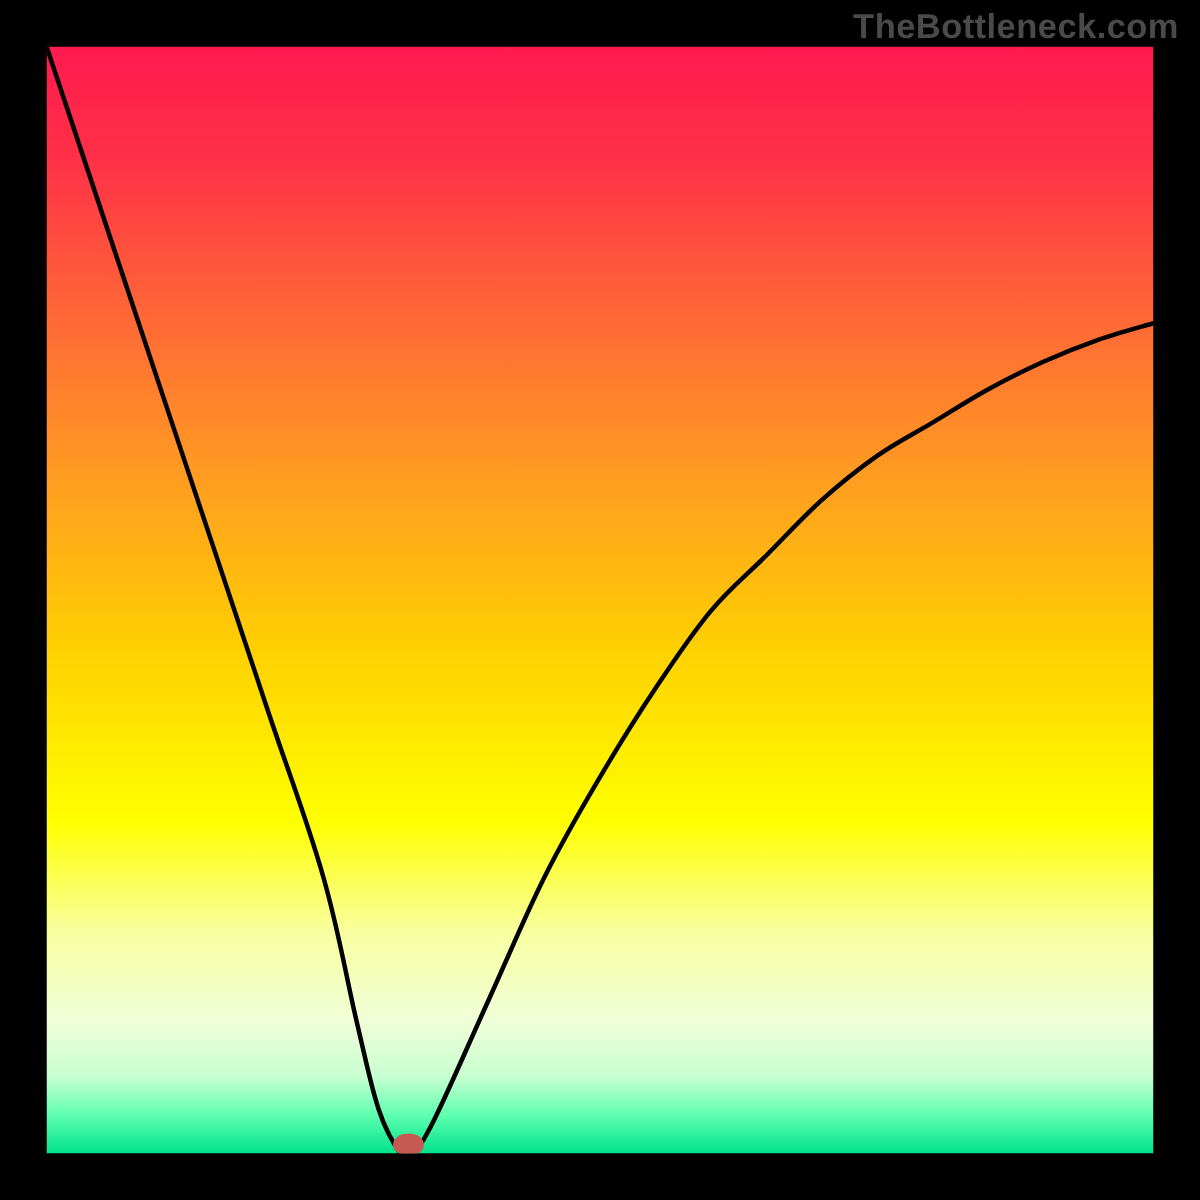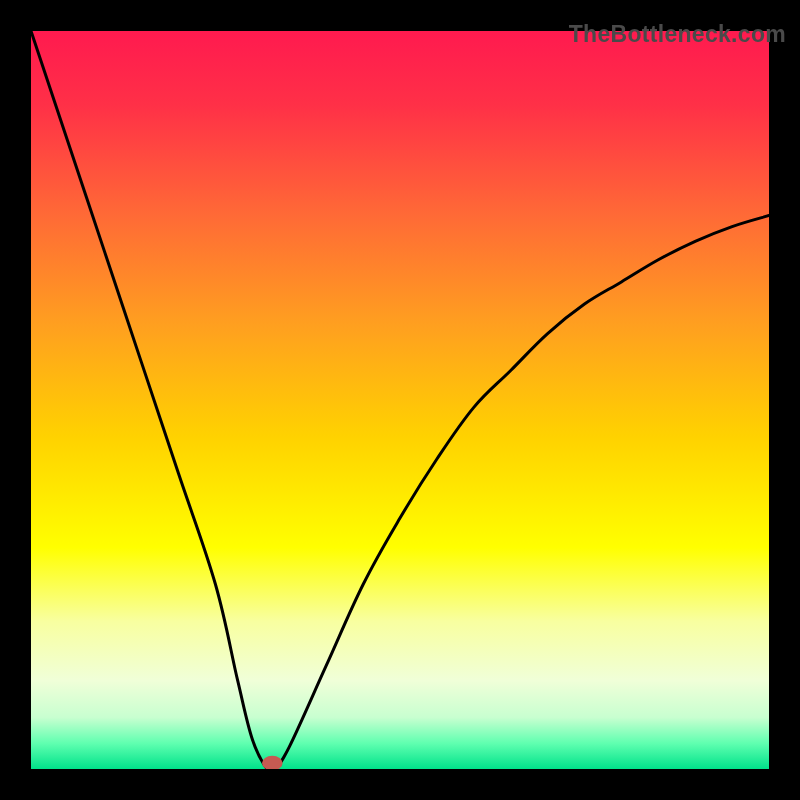--- a/index.html
+++ b/index.html
@@ -19,21 +19,20 @@
   }
   .watermark {
     position: absolute;
     top: 4px;
     right: 14px;
     color: #4a4a4a;
     font-size: 23px;
     font-weight: 600;
     letter-spacing: 0.3px;
     z-index: 5;
-    margin-top: 17px;
   }
   .plot-outer {
     position: absolute;
     left: 31px;
     top: 31px;
     width: 738px;
     height: 738px;
     background: #000;
   }
   svg {

